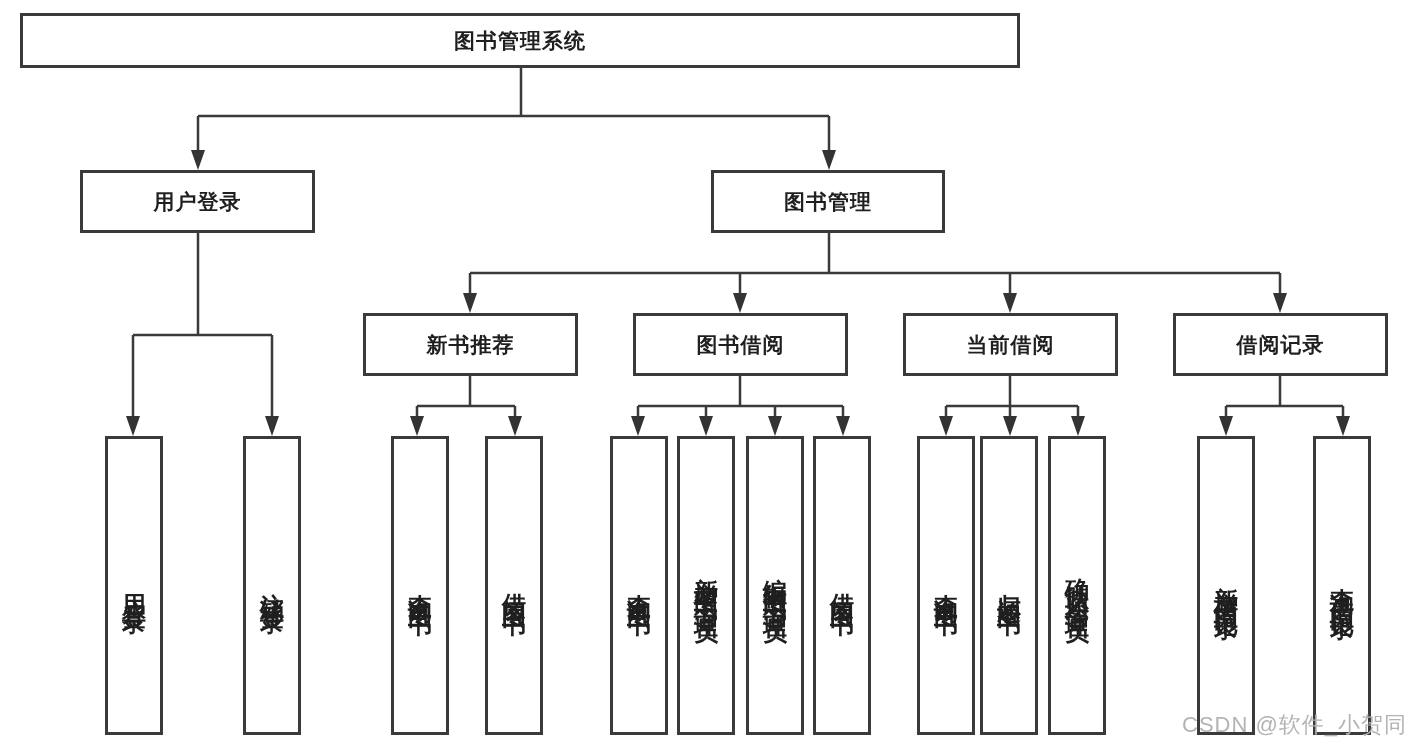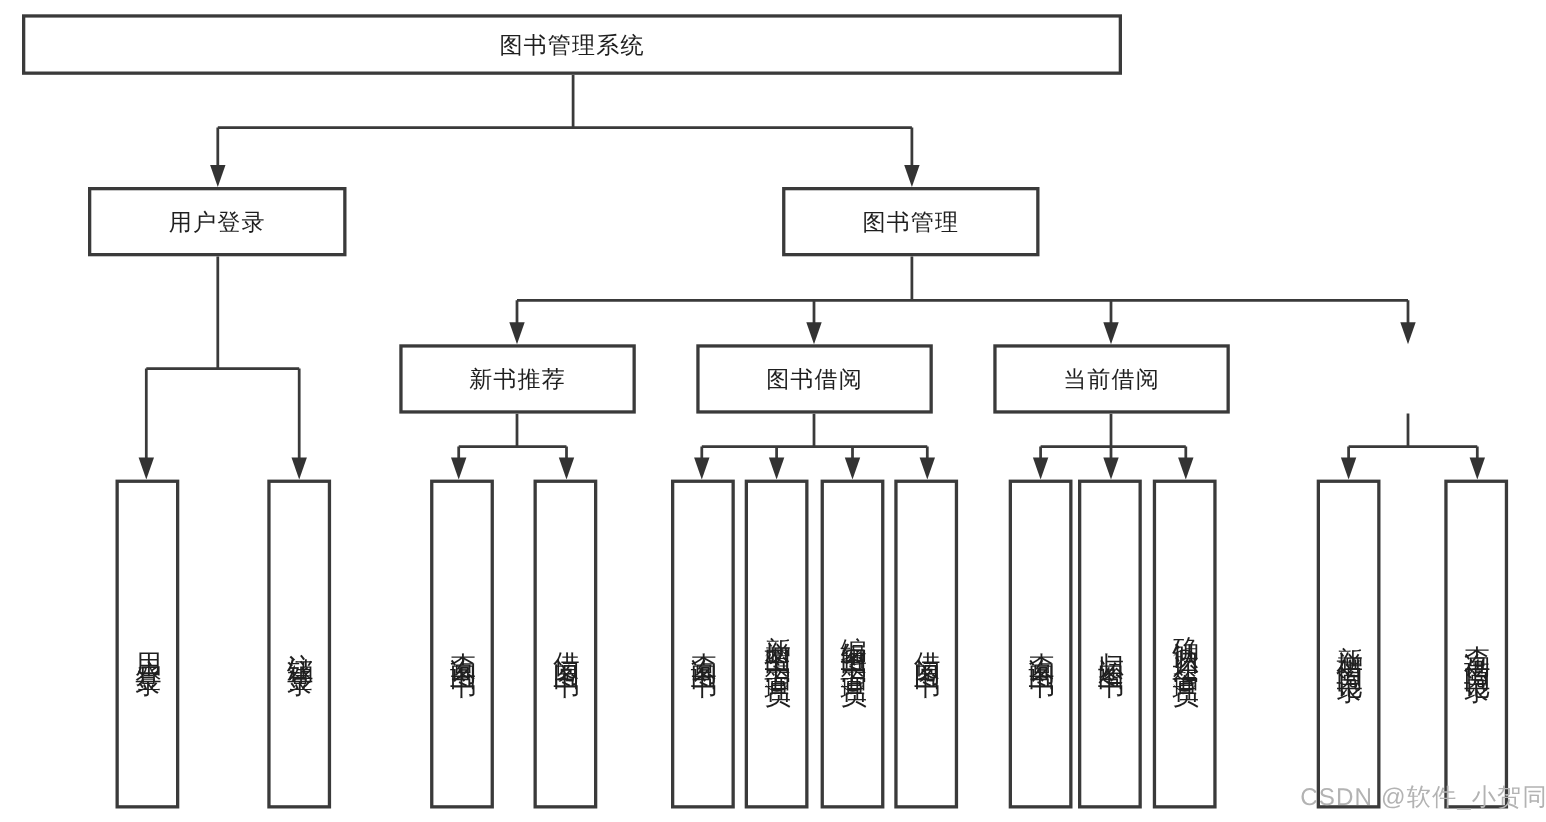--- a/index.html
+++ b/index.html
@@ -25,20 +25,21 @@
   .box {
     position: absolute;
     box-sizing: border-box;
     border: 3px solid #3a3a3a;
     background: #ffffff;
     display: flex;
     align-items: center;
     justify-content: center;
     color: #1f1f1f;
     text-align: center;
+    font-weight: bold;
   }
   .hbox {
     font-size: 21px;
     letter-spacing: 1px;
     white-space: nowrap;
   }
   .vbox {
     writing-mode: vertical-rl;
     text-orientation: mixed;
     font-size: 24px;
@@ -114,20 +115,23 @@
 
   <div class="box hbox" style="left:363px; top:313px; width:215px; height:63px;">
     <span>新书推荐</span>
   </div>
   <div class="box hbox" style="left:903px; top:313px; width:215px; height:63px;">
     <span>当前借阅</span>
   </div>
   <div class="box hbox" style="left:633px; top:313px; width:215px; height:63px;">
     <span>图书借阅</span>
   </div>
+  <div class="box hbox" style="left:1173px; top:313px; width:215px; height:63px;">
+    <span>借阅记录</span>
+  </div>
 
   <div class="box vbox" style="left:105px; top:436px; width:58px; height:299px;">
     <span>用户登录</span>
   </div>
   <div class="box vbox" style="left:243px; top:436px; width:58px; height:299px;">
     <span>注销登录</span>
   </div>
 
   <div class="box vbox" style="left:391px; top:436px; width:58px; height:299px;">
     <span>查询图书</span>

